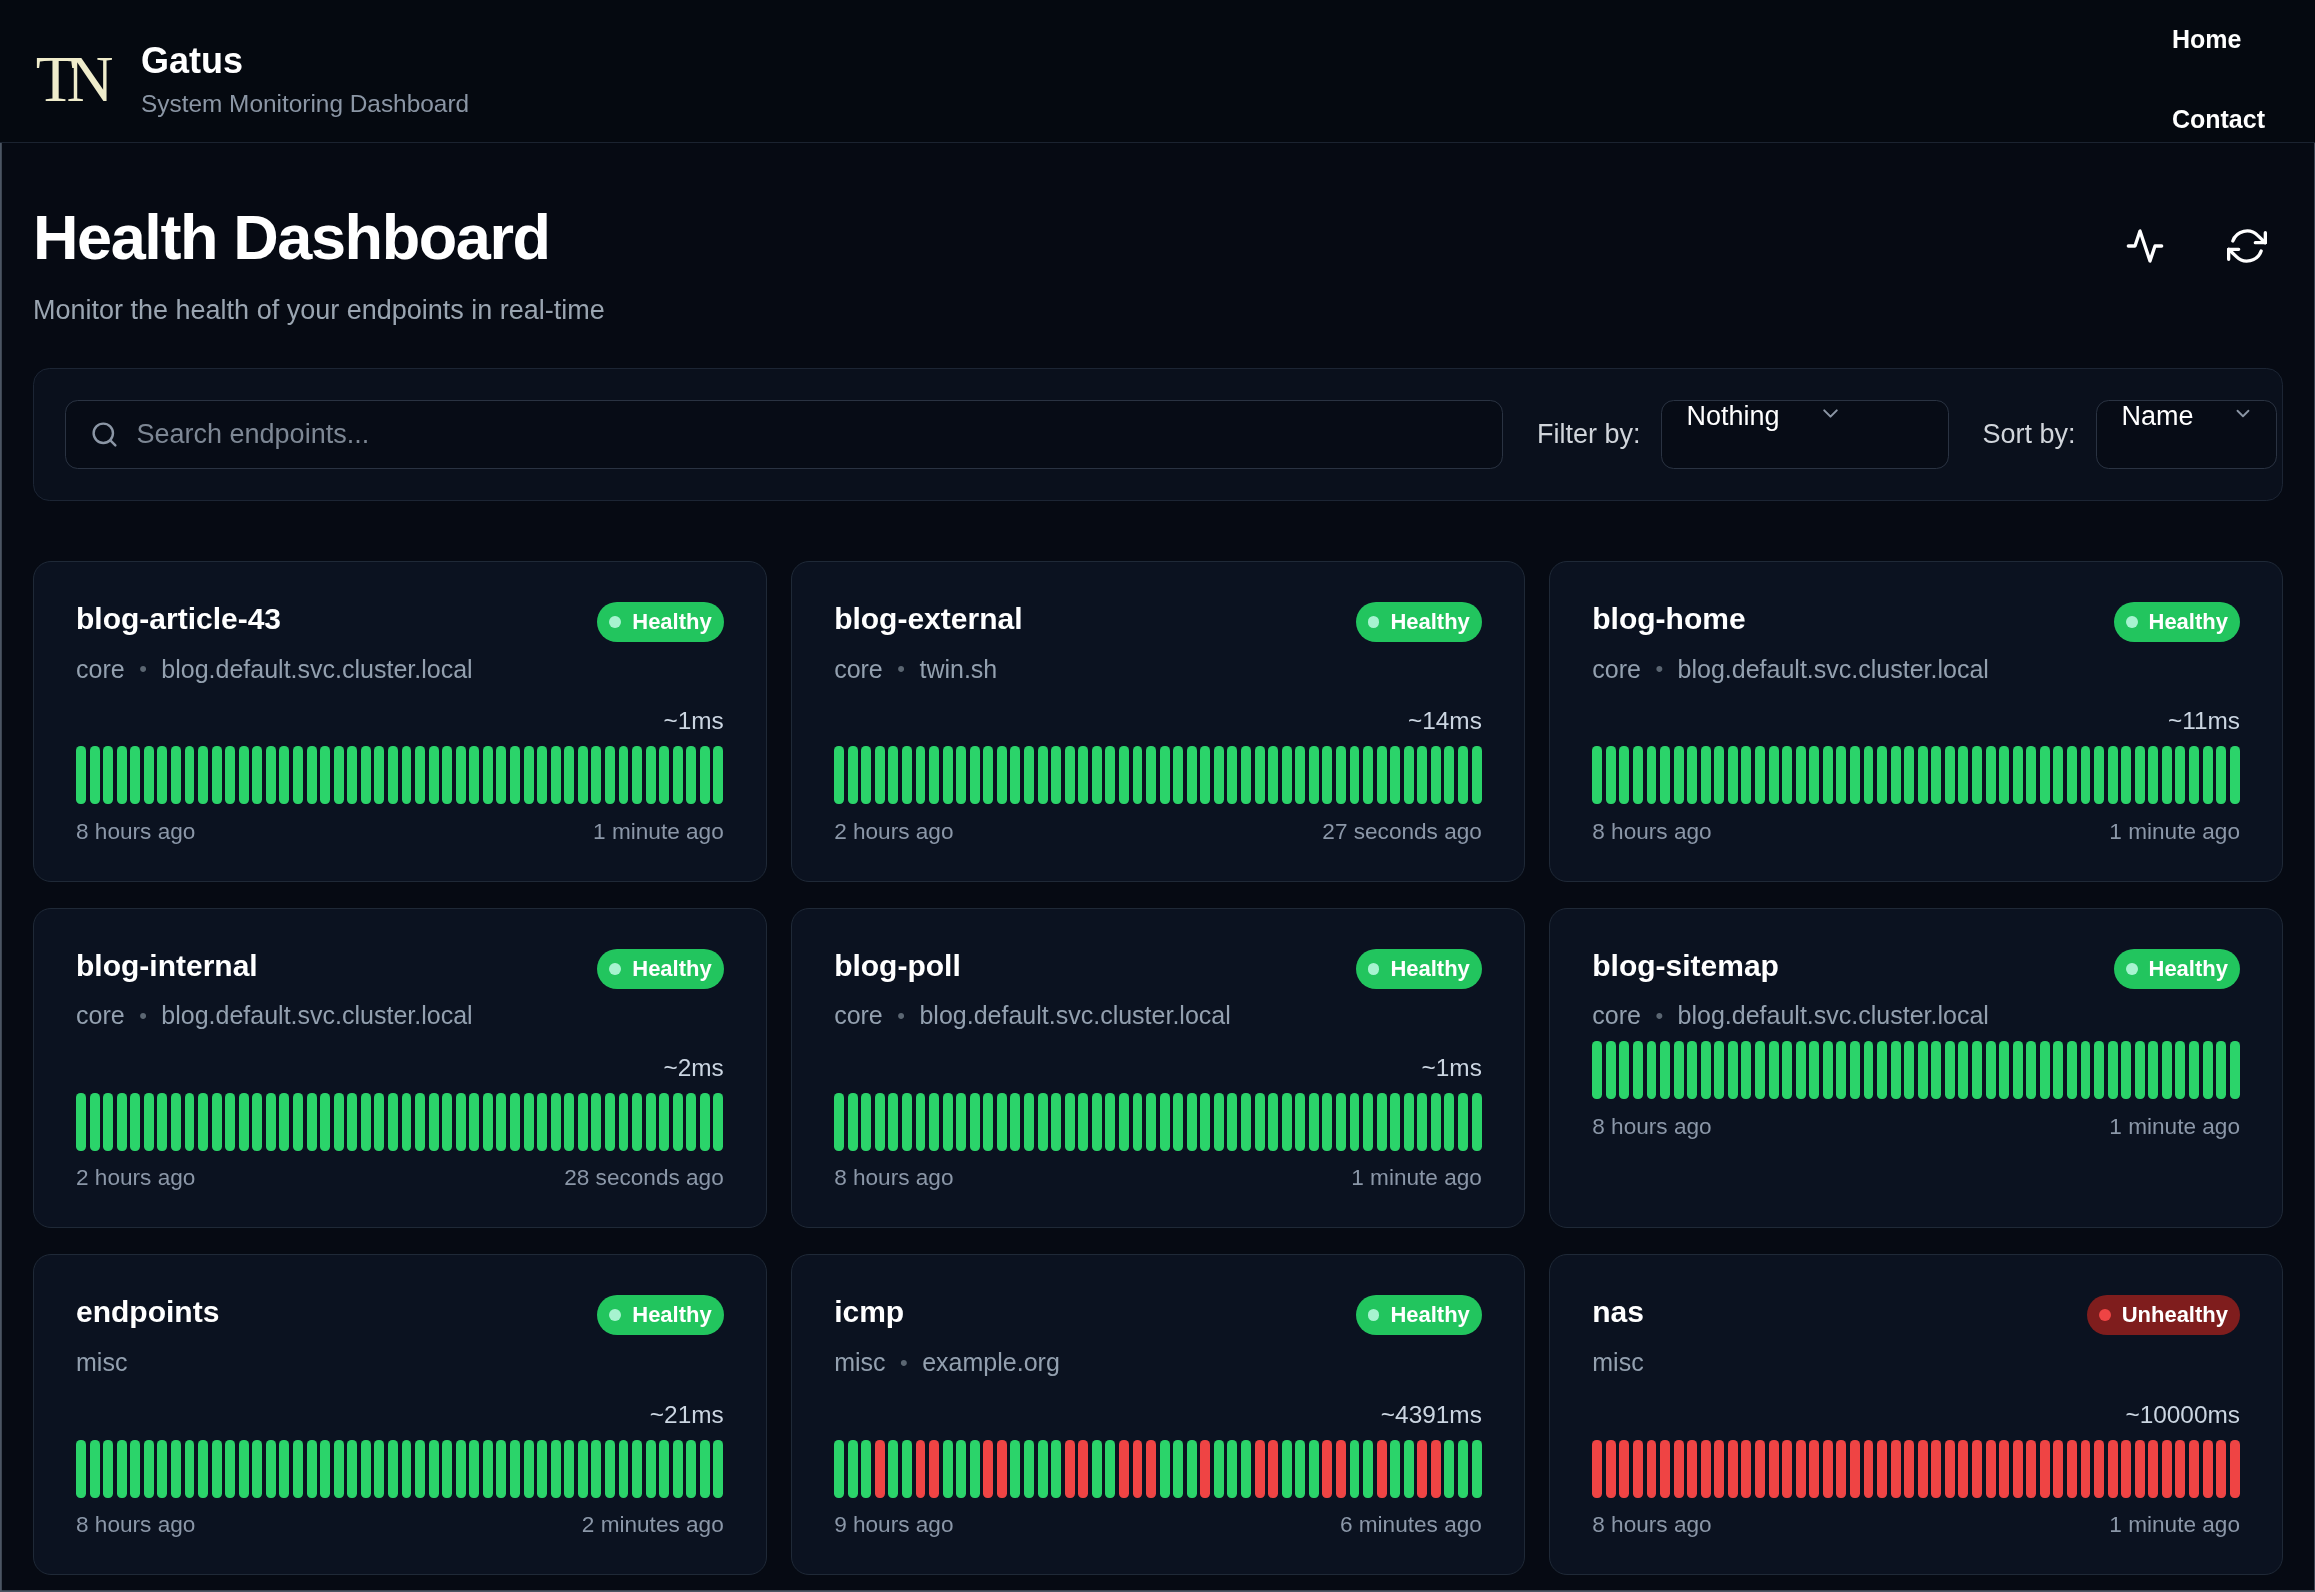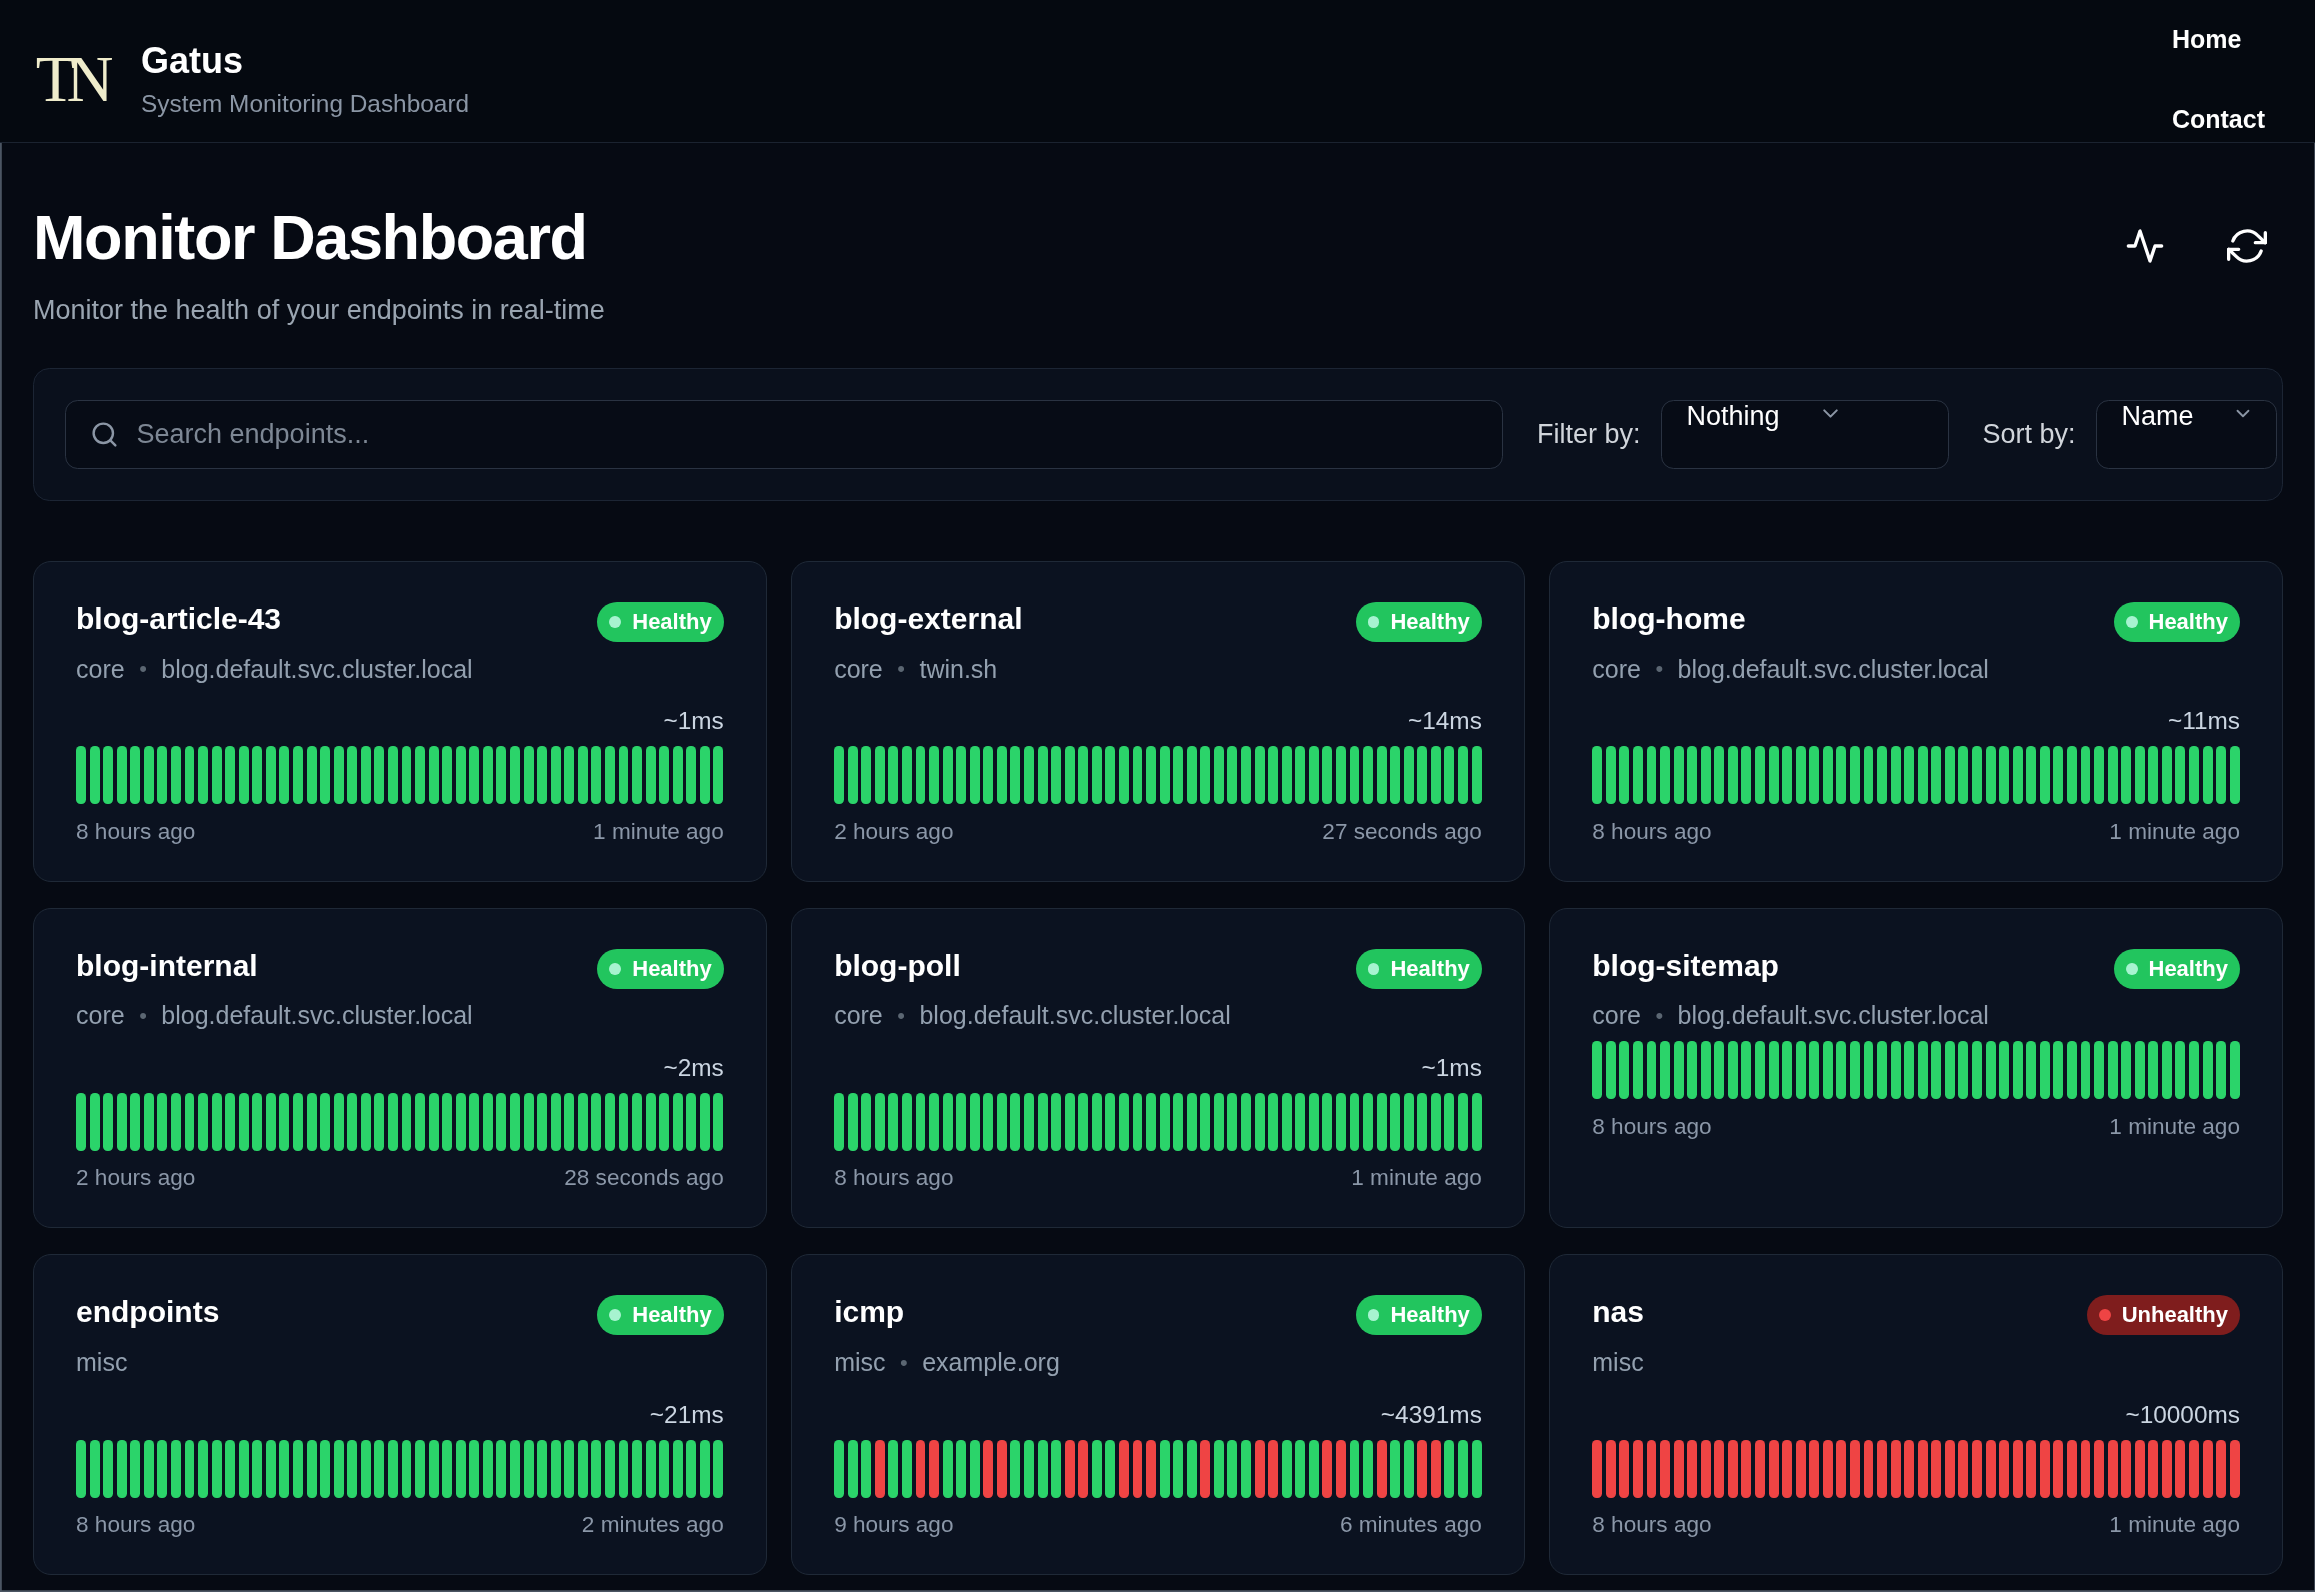--- a/index.html
+++ b/index.html
@@ -138,21 +138,21 @@
   </div>
   <nav class="site-nav">
     <a class="nav-link">Home</a>
     <a class="nav-link">Contact</a>
   </nav>
 </header>
 
 <main class="main">
   <div class="page-head-row">
     <div>
-      <h1 class="page-title">Monitor Dashboard</h1>
+      <h1 class="page-title">Health Dashboard</h1>
       <div class="page-sub">Monitor the health of your endpoints in real-time</div>
     </div>
     <div class="head-icons">
       <button class="icon-btn" title="">
         <svg viewBox="0 0 24 24" fill="none" stroke="currentColor" stroke-width="2" stroke-linecap="round" stroke-linejoin="round">
             <polyline points="22 12 18 12 15 21 9 3 6 12 2 12"></polyline>
           </svg>
       </button>
       <button class="icon-btn" title="">
         <svg viewBox="0 0 24 24" fill="none" stroke="currentColor" stroke-width="2" stroke-linecap="round" stroke-linejoin="round">

